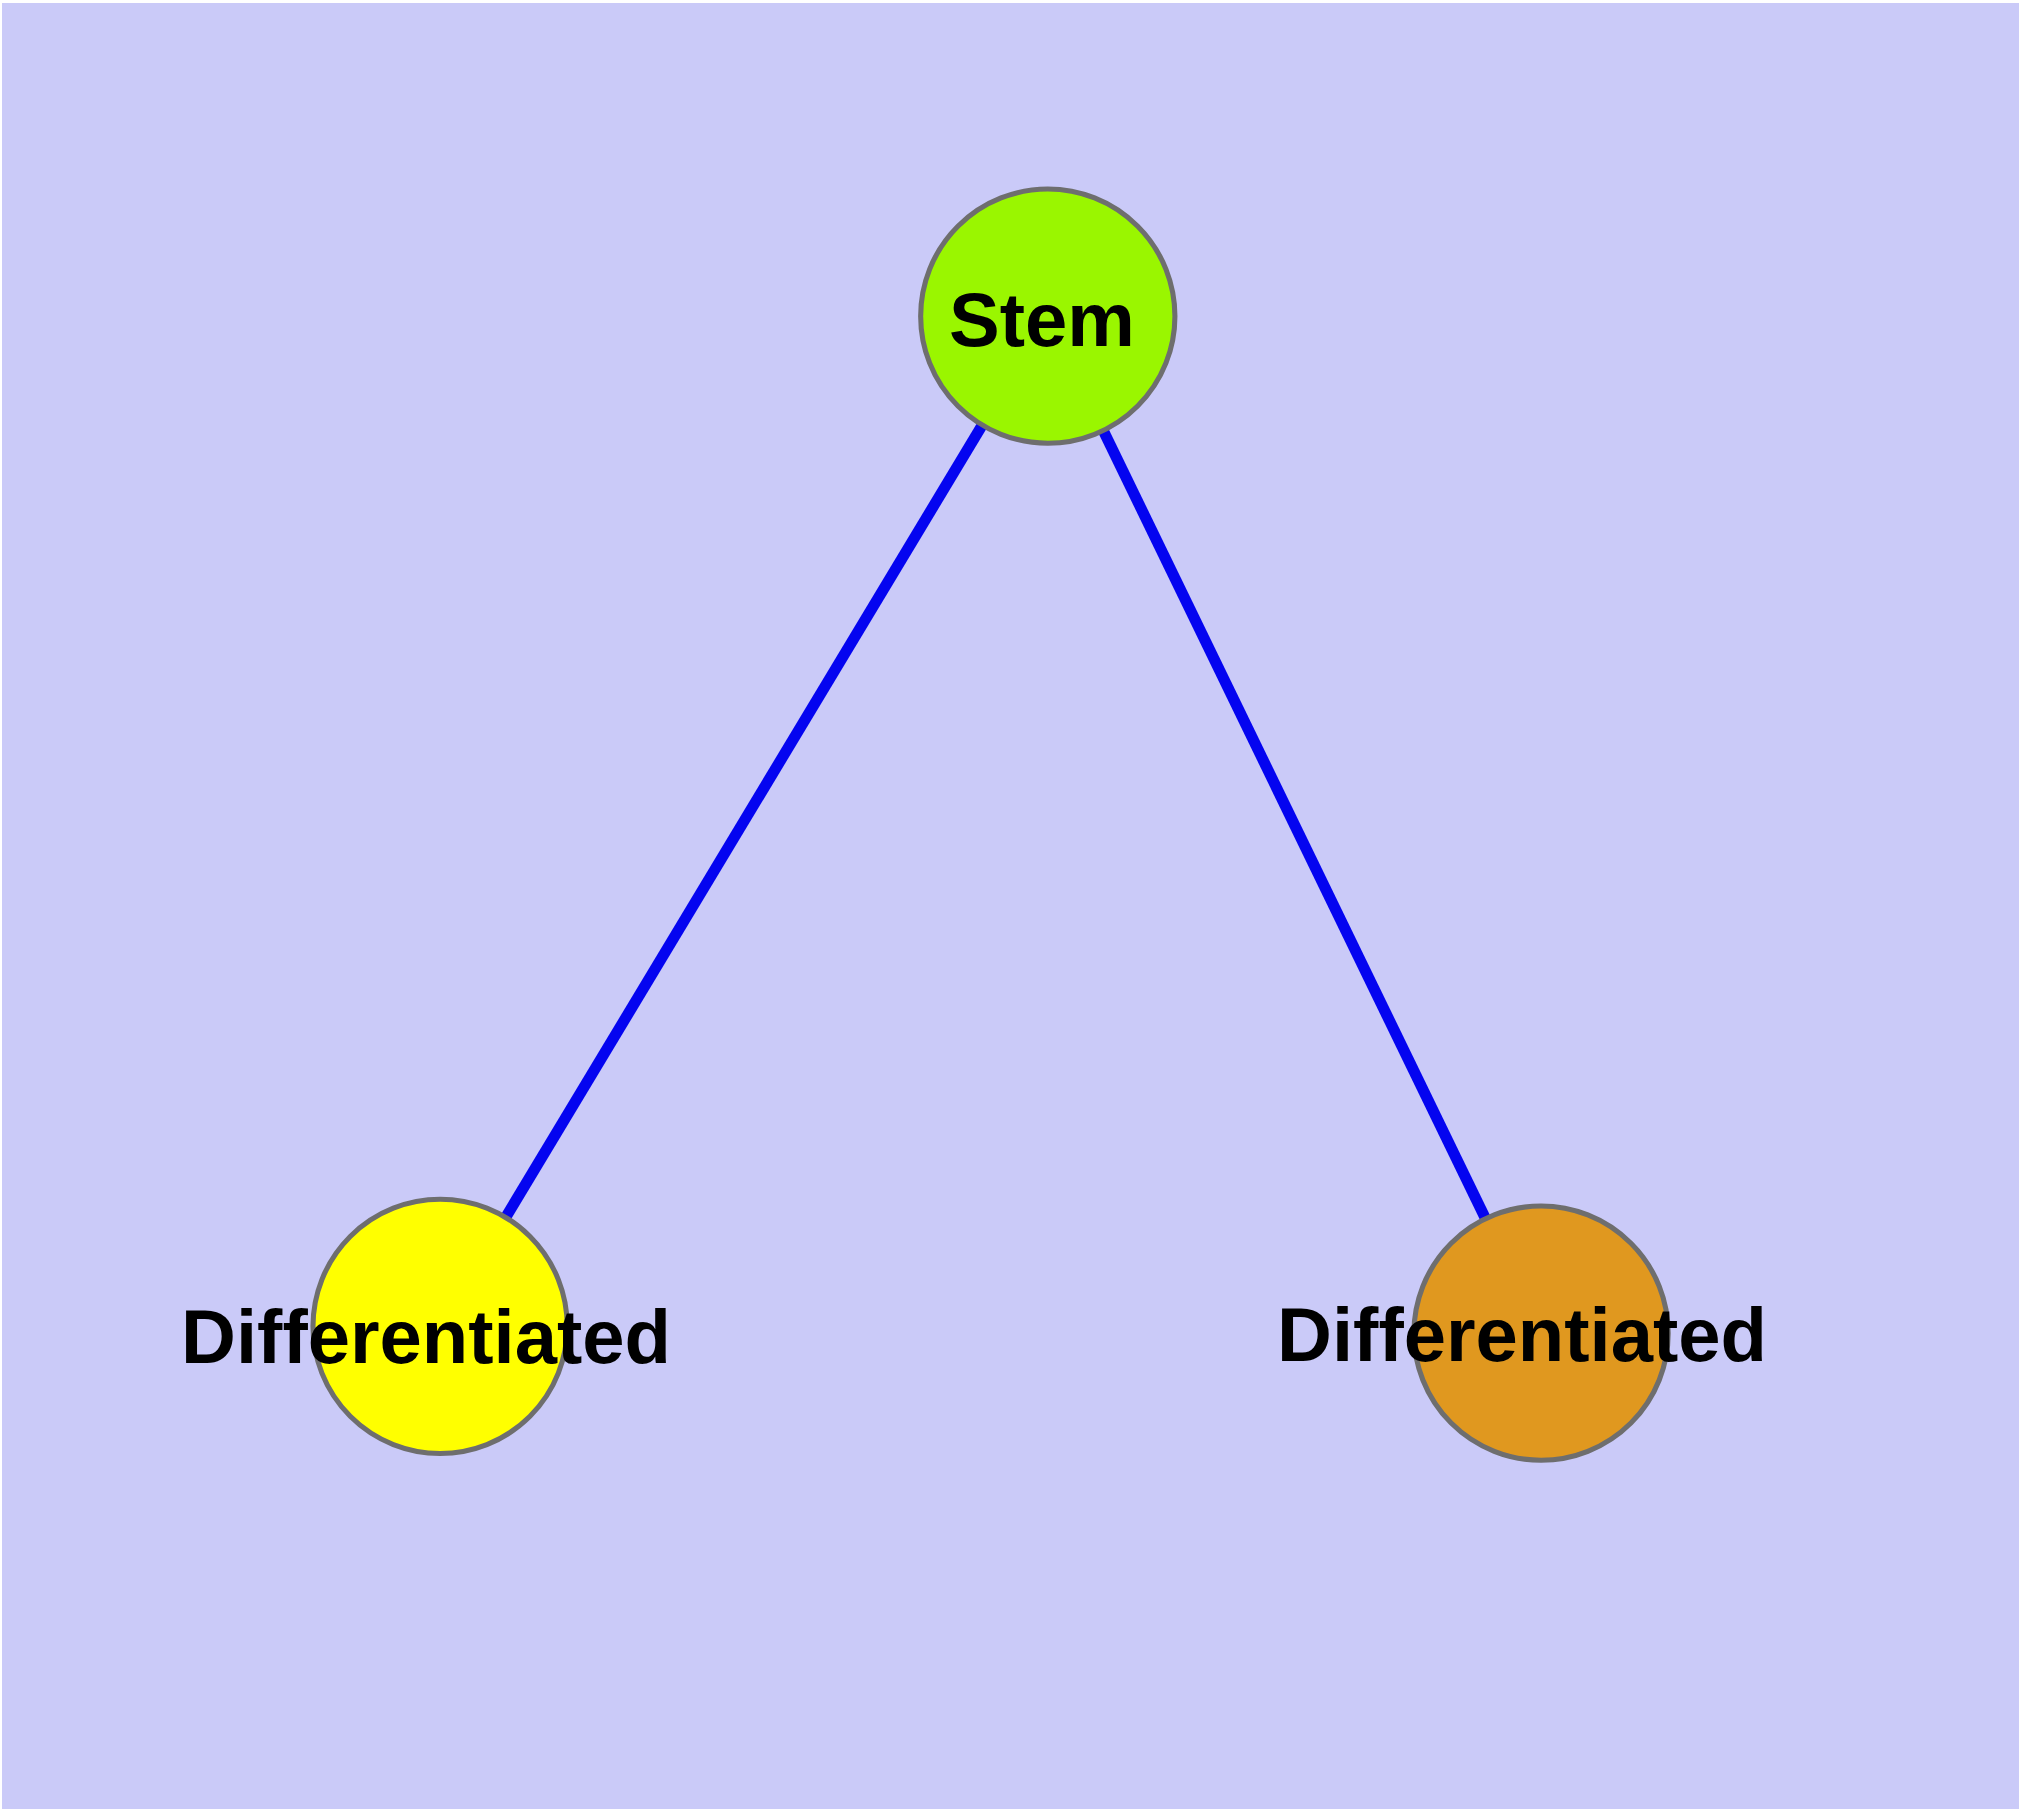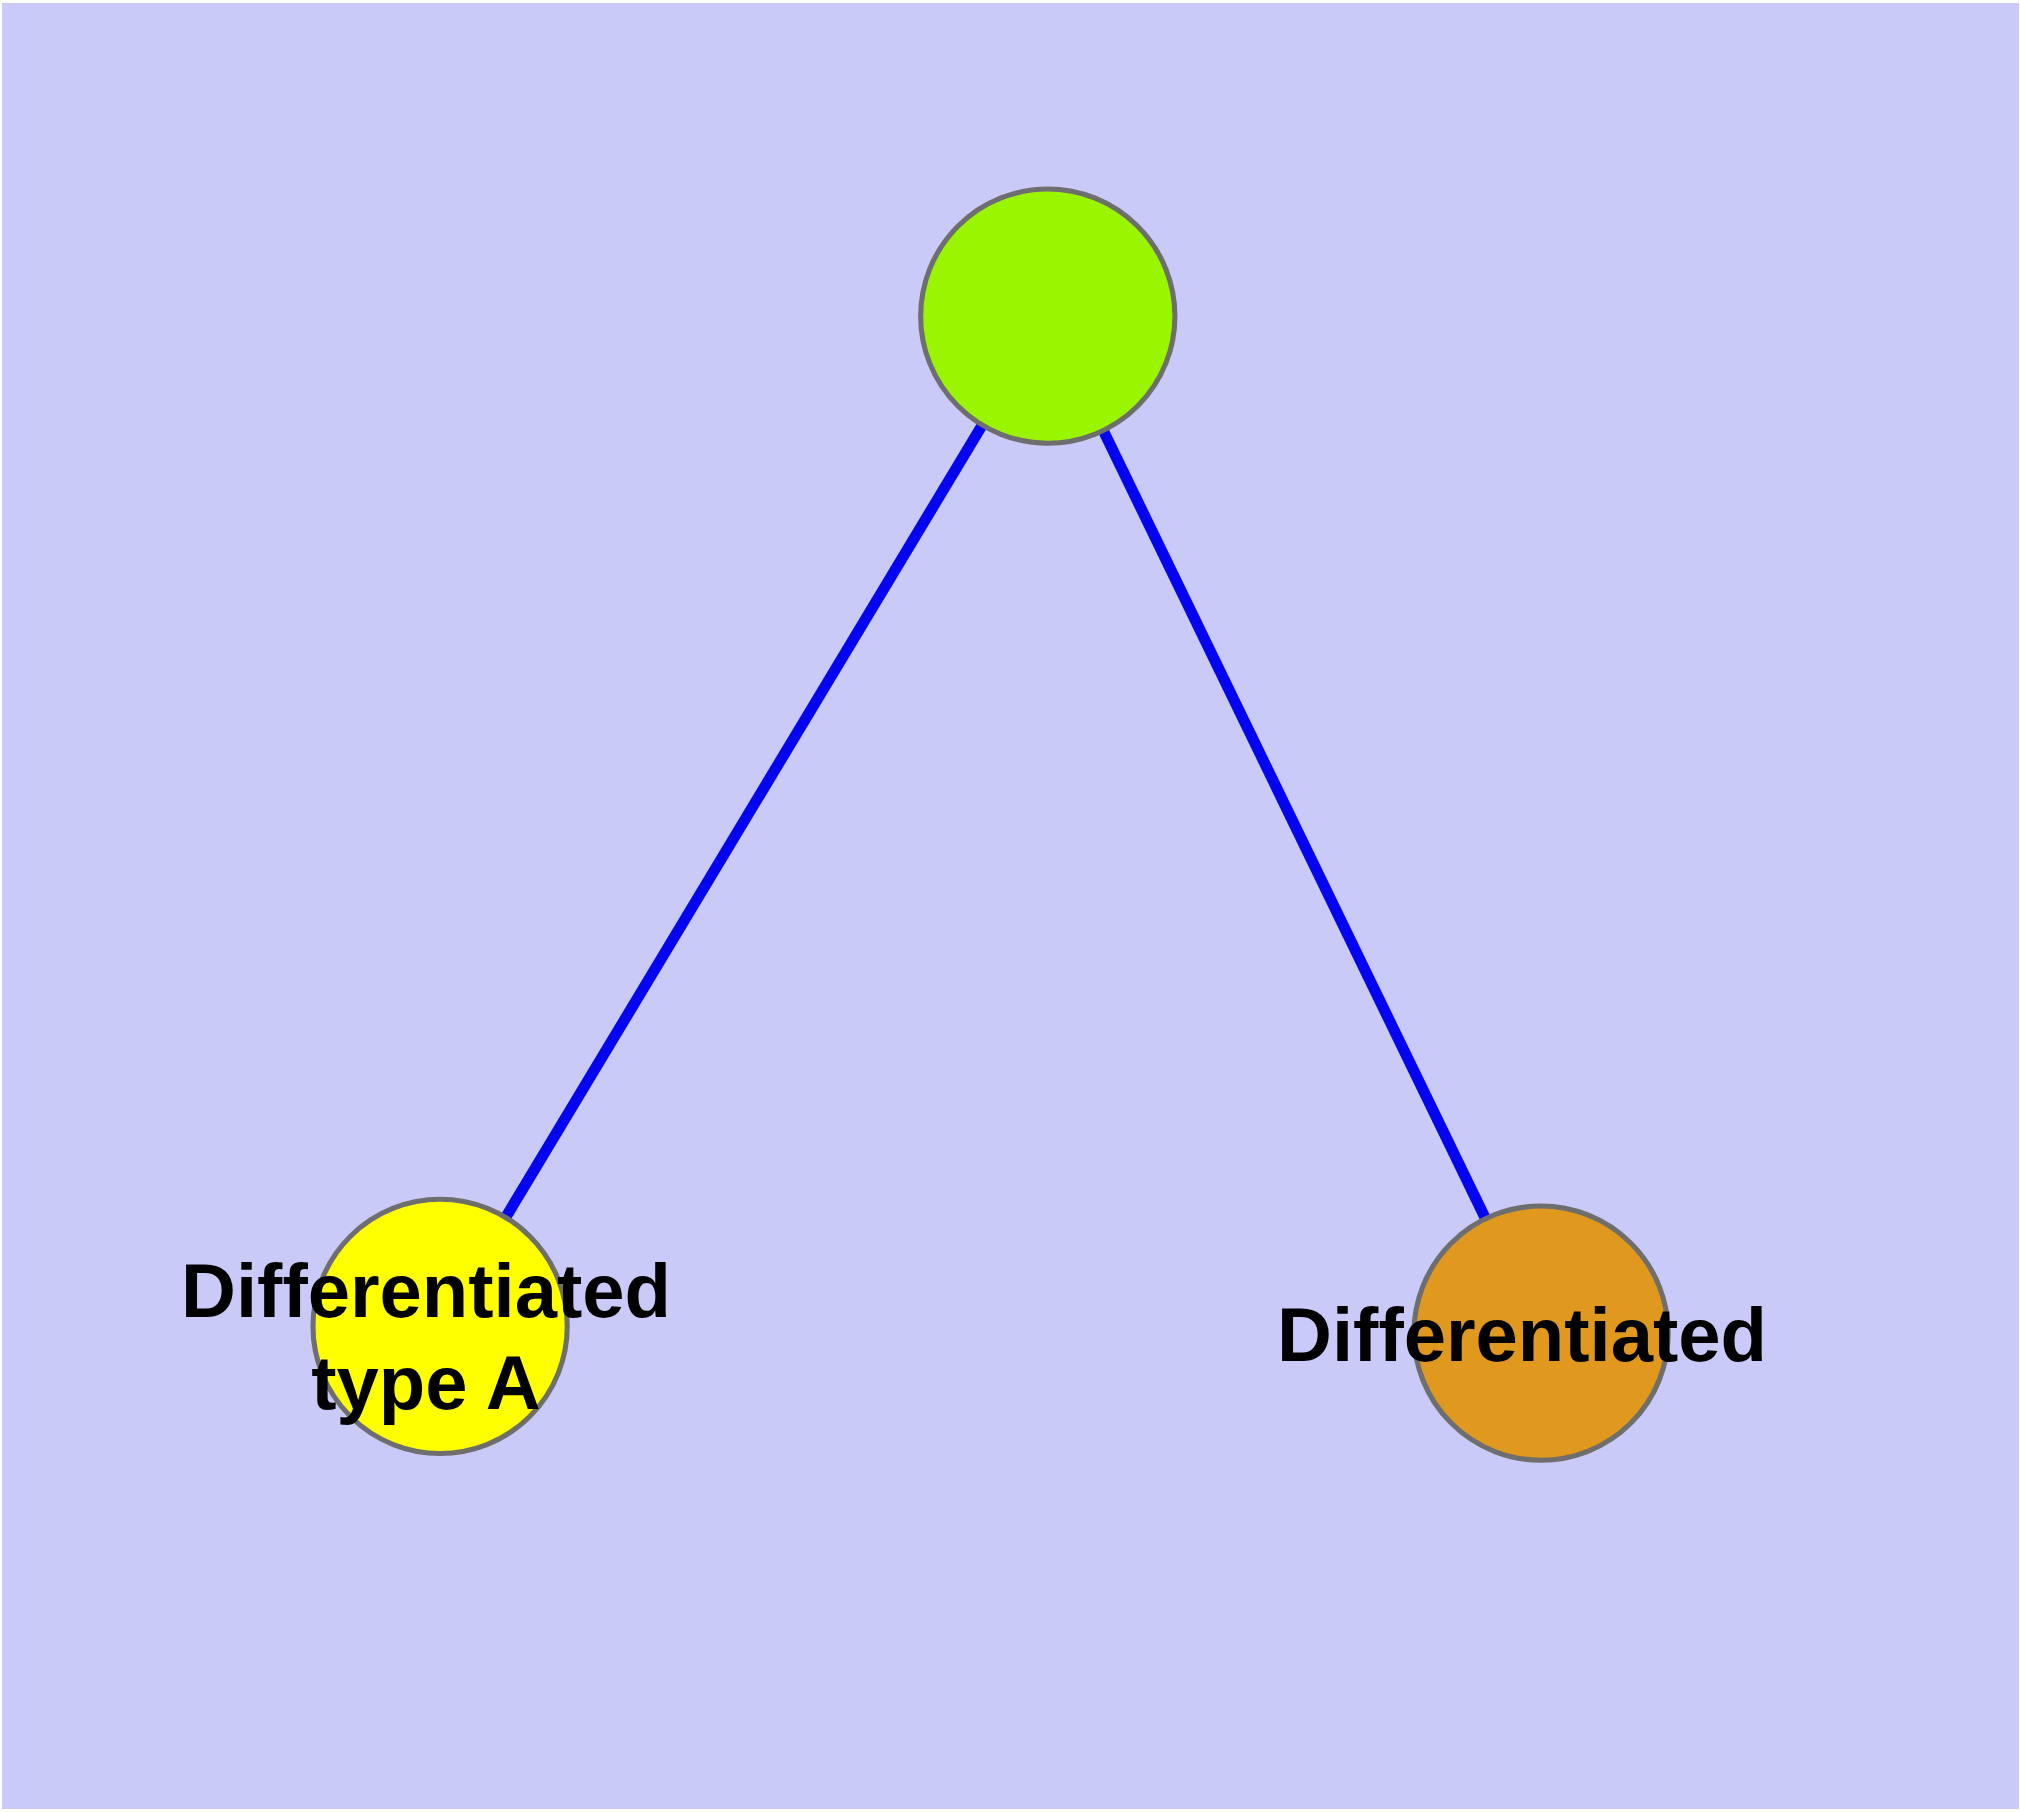--- a/index.html
+++ b/index.html
@@ -55,23 +55,25 @@
   <div class="canvas-bg" style="background: rgb(202, 202, 248);"></div>
 
   <svg class="graph" viewBox="0 0 2384 2138" aria-hidden="true">
     <line x1="1236" y1="373" x2="519" y2="1565" stroke="#0404F0"></line>
     <line x1="1236" y1="373" x2="1818" y2="1573" stroke="#0404F0"></line>
     <circle cx="1236" cy="373" r="150" fill="#9AF600" stroke="#6E6E6E"></circle>
     <circle cx="519" cy="1565" r="150" fill="#FFFF00" stroke="#6E6E6E"></circle>
     <circle cx="1818" cy="1573" r="150" fill="#E0981F" stroke="#6E6E6E"></circle>
   </svg>
 
+  <div class="node-label" style="left: 1042px; top: 320px; color: rgb(0, 0, 0);">
+    <span class="line">Stem</span>
+  </div>
 
   <div class="node-label" style="left: 426px; top: 1337px; color: rgb(0, 0, 0);">
     <span class="line">Differentiated</span>
-    <span class="line">type A</span>
   </div>
 
   <div class="node-label" style="left: 1522px; top: 1335px; color: rgb(0, 0, 0);">
     <span class="line">Differentiated</span>
   </div>
 </div>
 
 
 </body></html>

